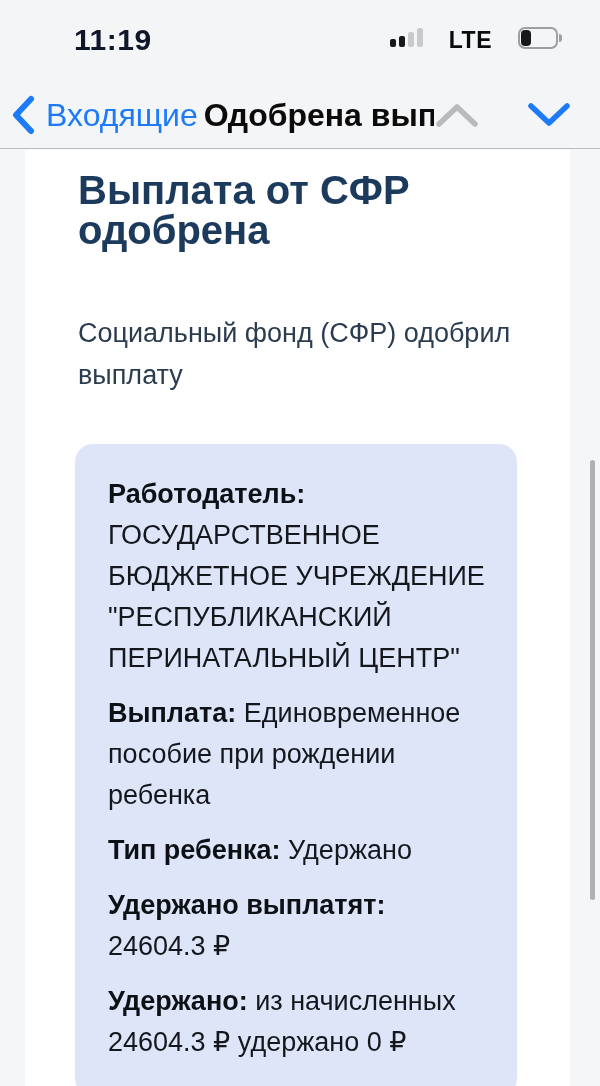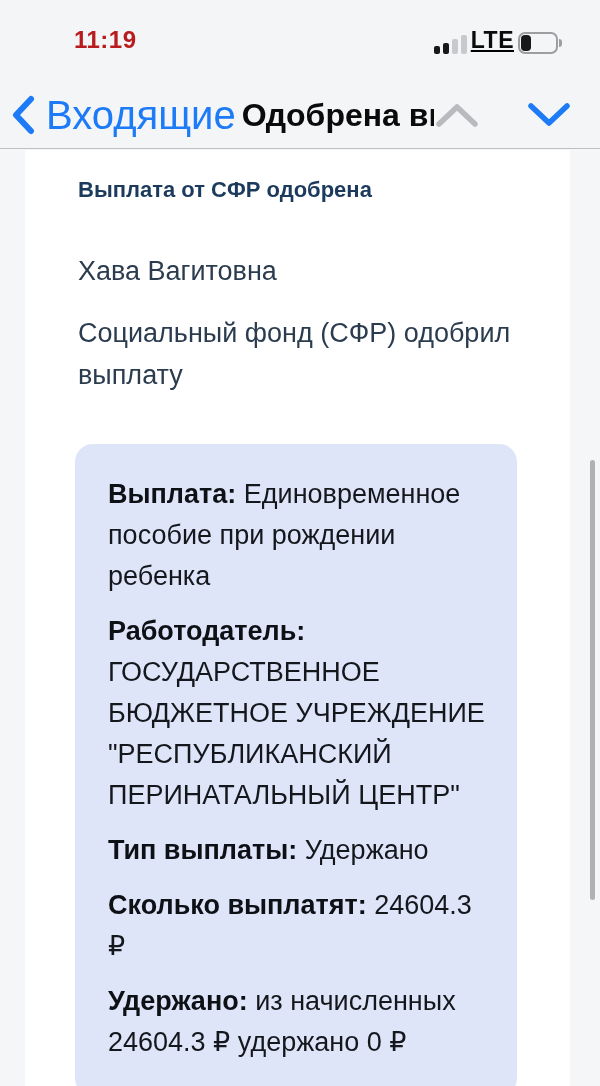--- a/index.html
+++ b/index.html
@@ -27,30 +27,29 @@
   .status-bar {
     position: absolute;
     top: 18px; left: 0; right: 0;
     height: 44px;
     display: flex;
     align-items: center;
     justify-content: space-between;
     padding: 0 36px 0 74px;
   }
   .time {
-    font-size: 24px;
-    font-weight: 700;
-    color: #b91c1c;
+    font-size: 30px;
+    font-weight: 700;
+    color: #0f172a;
     letter-spacing: 0.5px;
   }
   .status-right {
     display: flex;
-    align-items: flex-end;
-    gap: 4px;
-    text-decoration: underline;
+    align-items: flex-start;
+    gap: 26px;
   }
   .signal {
     display: flex;
     align-items: flex-end;
     gap: 3px;
     height: 20px;
   }
   .signal .bar {
     width: 6px;
     border-radius: 2px;
@@ -96,21 +95,21 @@
   }
   .back-group {
     display: flex;
     align-items: center;
     gap: 10px;
     padding-left: 10px;
     cursor: pointer;
   }
   .back-chevron { width: 26px; height: 40px; flex: 0 0 auto; }
   .back-label {
-    font-size: 40px;
+    font-size: 32px;
     color: #1d7bf8;
     white-space: nowrap;
   }
   .nav-title {
     font-size: 32px;
     font-weight: 700;
     color: #0b0b0c;
     white-space: nowrap;
     overflow: hidden;
     margin-left: 6px;
@@ -136,25 +135,25 @@
     top: 0; bottom: 0;
     left: 25px;
     width: 545px;
     background: #ffffff;
     padding: 20px 40px 0 53px;
     color: #2b3c4f;
     font-size: 27px;
     line-height: 42px;
   }
   .email-heading {
-    font-size: 22px;
+    font-size: 40px;
     line-height: 40px;
     font-weight: 700;
     color: #1b3a5c;
-    margin-bottom: 40px;
+    margin-bottom: 62px;
   }
   .para { margin-bottom: 20px; }
   .para.intro { margin-bottom: 48px; margin-top: 7px; }
 
   .info-card {
     background: #dfe5f9;
     border-radius: 18px;
     width: 442px;
     margin-left: -3px;
     padding: 30px 30px 33px 33px;
@@ -224,38 +223,37 @@
         </span>
       </div>
     </div>
   </div>
 
   <div class="content">
     <div class="email-body">
 
       <h1 class="email-heading">Выплата от СФР одобрена</h1>
 
-      <p class="para">Хава Вагитовна</p>
 
       <p class="para intro">Социальный фонд (СФР) одобрил выплату</p>
 
       <div class="info-card">
+        <p class="field">
+          <span class="label block-label">Работодатель:</span><span>ГОСУДАРСТВЕННОЕ БЮДЖЕТНОЕ УЧРЕЖДЕНИЕ "РЕСПУБЛИКАНСКИЙ ПЕРИНАТАЛЬНЫЙ ЦЕНТР"</span>
+        </p>
         <p class="field">
           <span class="label">Выплата:</span>
           <span>Единовременное пособие при рождении ребенка</span>
         </p>
         <p class="field">
-          <span class="label block-label">Работодатель:</span><span>ГОСУДАРСТВЕННОЕ БЮДЖЕТНОЕ УЧРЕЖДЕНИЕ "РЕСПУБЛИКАНСКИЙ ПЕРИНАТАЛЬНЫЙ ЦЕНТР"</span>
-        </p>
-        <p class="field">
-          <span class="label">Тип выплаты:</span>
+          <span class="label">Тип ребенка:</span>
           <span>Удержано</span>
         </p>
         <p class="field">
-          <span class="label">Сколько выплатят:</span>
+          <span class="label">Удержано выплатят:</span>
           <span>24604.3 ₽</span>
         </p>
         <p class="field">
           <span class="label">Удержано:</span>
           <span>из начисленных 24604.3 ₽ удержано 0 ₽</span>
         </p>
       </div>
 
     </div>
 

